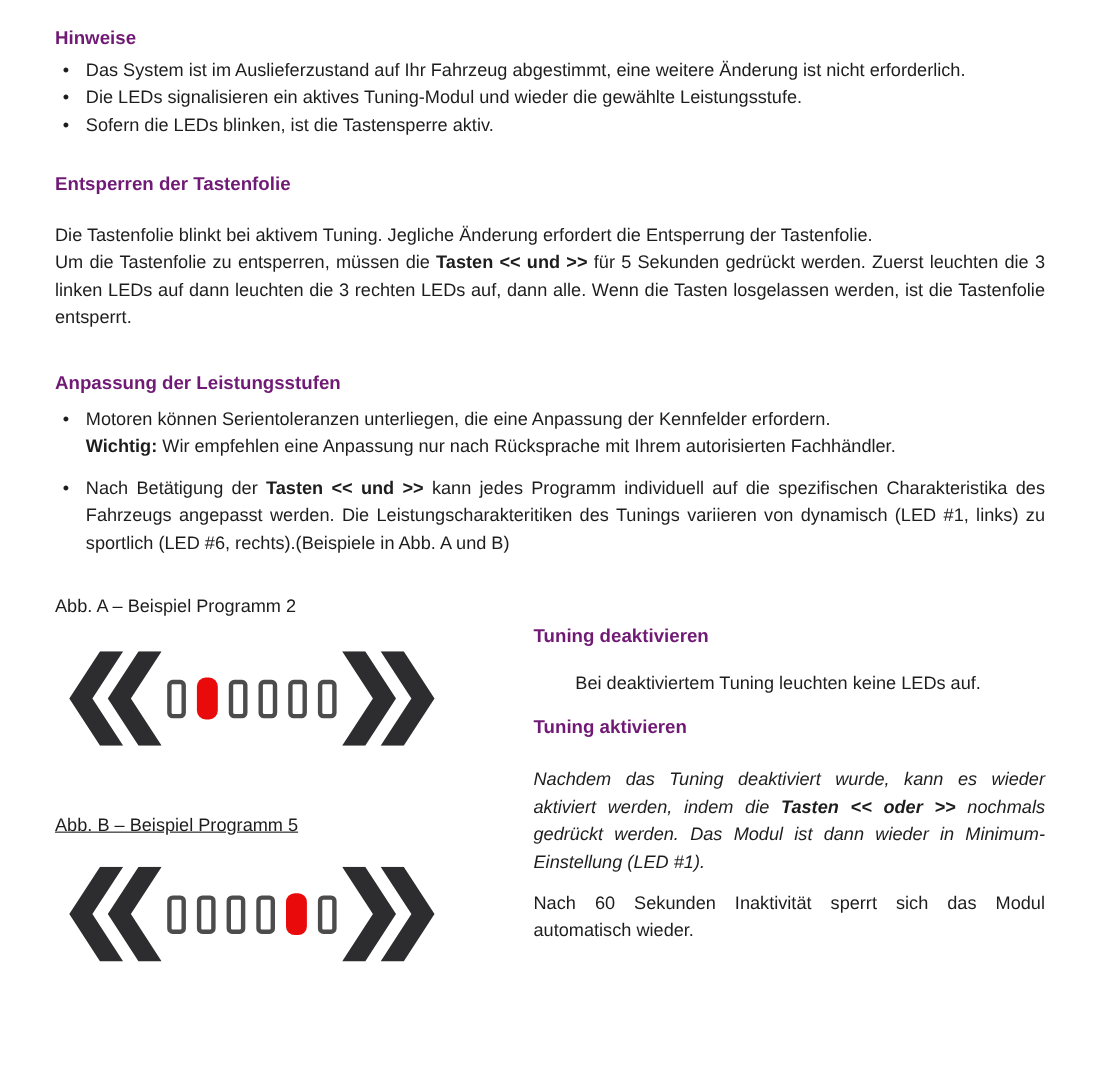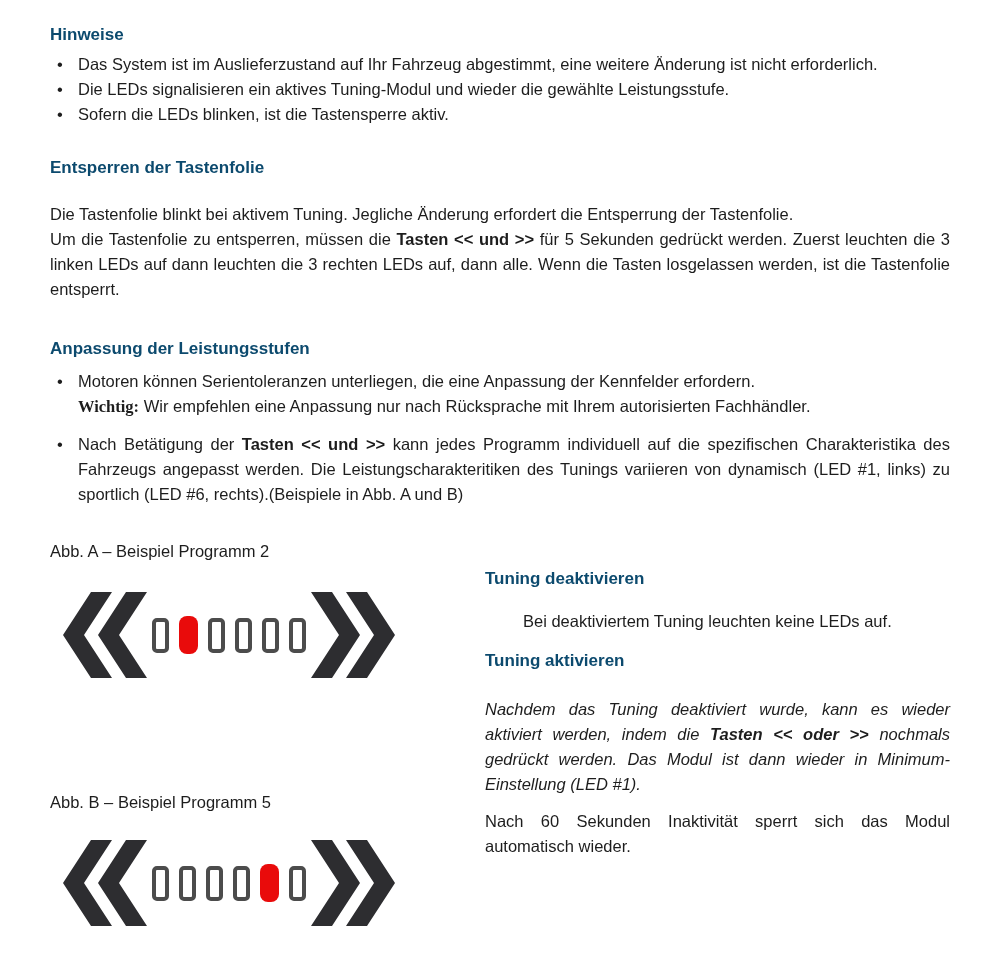--- a/index.html
+++ b/index.html
@@ -8,36 +8,36 @@
     width:1000px;height:975px;
     box-sizing:border-box;
     padding:22px 50px 0 50px;
     background:#ffffff;
     font-family:"Liberation Sans",sans-serif;
     font-size:16.5px;
     line-height:25px;
     color:#1d1d1d;
     overflow:hidden;
   }
-  .hd{font-size:17px;font-weight:700;margin:0;color:#0c4a6e;}
+  .hd{font-size:17px;font-weight:700;margin:0;color:#701a75;}
   .just{text-align:justify;}
   p{margin:0;}
   ul.bullets{list-style:none;margin:5px 0 0 0;padding:0;}
   ul.bullets li{position:relative;padding-left:28px;}
   .bullet{position:absolute;left:7px;top:0;}
   .mt-sec2{margin-top:28px;}
   .mt-intro{margin-top:22px;}
   .mt-sec3{margin-top:34px;}
   ul.bullets.anp{margin-top:8px;}
   li.li-gap{margin-top:13px;}
   .columns{display:flex;margin-top:32px;}
   .col-left{width:435px;flex:none;}
   .col-right{width:465px;flex:none;padding-top:27px;}
   .fig-label{margin:0;}
-  .fig-label-b{margin-top:112px;}
+  .fig-label-b{margin-top:60px;text-decoration:underline;}
   .indicator{display:flex;align-items:center;width:334px;height:86px;margin-top:28px;margin-left:12px;}
   .indicator svg{display:block;flex:none;color:var(--chev,#2d2d30);}
   .led-row{flex:1;display:flex;justify-content:center;align-items:center;gap:10px;height:100%;}
   .led{width:17px;height:35px;box-sizing:border-box;border:4px solid var(--led-outline,#4c4c4c);border-radius:5px;background:#fff;}
   .led-active{width:19px;height:38px;border:none;border-radius:8px;background:var(--led-active,#e90b0b);}
   .indicator-b{margin-top:25px;}
   .rc-p1{margin-top:8px;}
   .rc-p2{margin-top:18px;margin-left:38px;}
   .rc-h2{margin-top:14px;}
   .rc-p3{margin-top:24px;font-style:italic;}
@@ -67,21 +67,21 @@
   <h3 class="hd mt-sec2">Entsperren der Tastenfolie</h3>
   <p class="mt-intro"><span>Die Tastenfolie blinkt bei aktivem Tuning. Jegliche Änderung erfordert die Entsperrung der Tastenfolie.</span></p>
   <p class="just"><span>Um die Tastenfolie zu entsperren, müssen die </span><span style="font-weight: 700;">Tasten &lt;&lt; und &gt;&gt;</span><span> für 5 Sekunden gedrückt werden. Zuerst leuchten die 3 linken LEDs auf dann leuchten die 3 rechten LEDs auf, dann alle. Wenn die Tasten losgelassen werden, ist die Tastenfolie entsperrt.</span></p>
 
   <h3 class="hd mt-sec3">Anpassung der Leistungsstufen</h3>
   <ul class="bullets anp">
     <li>
       <span class="bullet">•</span>
       <div>
         <div><span>Motoren können Serientoleranzen unterliegen, die eine Anpassung der Kennfelder erfordern.</span></div>
-        <div><span style="font-weight: 700; font-family: Liberation Serif, serif;">Wichtig:</span><span> Wir empfehlen eine Anpassung nur nach Rücksprache mit Ihrem autorisierten Fachhändler.</span></div>
+        <div><span style="font-weight: 700;">Wichtig:</span><span> Wir empfehlen eine Anpassung nur nach Rücksprache mit Ihrem autorisierten Fachhändler.</span></div>
       </div>
     </li>
     <li class="li-gap">
       <span class="bullet">•</span>
       <div class="just"><span>Nach Betätigung der </span><span style="font-weight: 700;">Tasten &lt;&lt; und &gt;&gt;</span><span> kann jedes Programm individuell auf die spezifischen Charakteristika des Fahrzeugs angepasst werden. Die Leistungscharakteritiken des Tunings variieren von dynamisch (LED #1, links) zu sportlich (LED #6, rechts).(Beispiele in Abb. A und B)</span></div>
     </li>
   </ul>
 
   <div class="columns">
 

